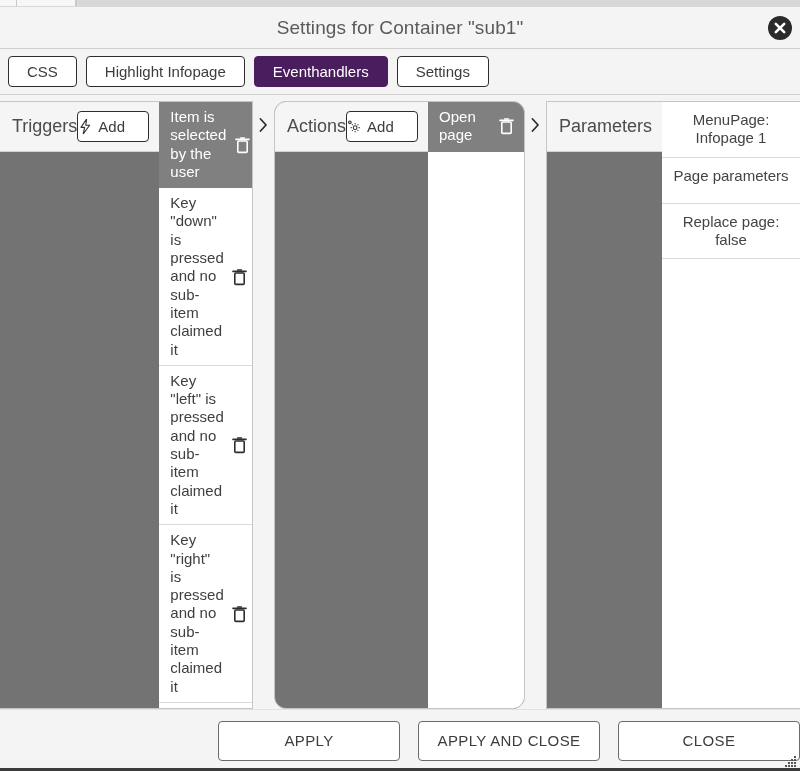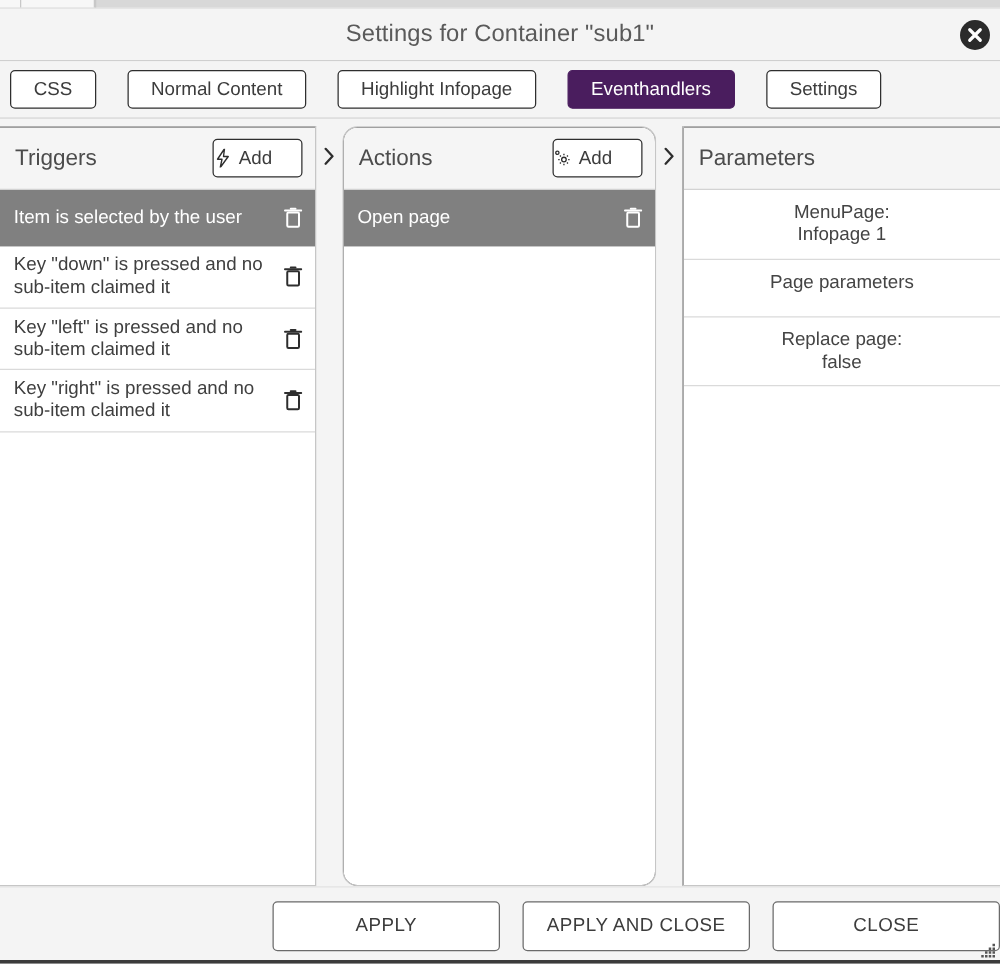--- a/index.html
+++ b/index.html
@@ -68,21 +68,21 @@
   .close-btn svg { display: block; }
 
   
   .tabbar {
     position: relative;
     z-index: 2;
     height: 46px;
     background: #f4f4f4;
     display: flex;
     align-items: center;
-    gap: 25px;
+    gap: 9px;
     padding: 0 8px;
     border-bottom: 1px solid #d0d0d0;
   }
   .tab {
     height: 31px;
     padding: 0 18px;
     border: 1px solid #2e2e2e;
     border-radius: 4px;
     background: #ffffff;
     color: #3c3c3c;
@@ -103,24 +103,24 @@
   .body {
     position: relative;
     z-index: 2;
     flex: 1;
     display: flex;
     align-items: stretch;
     background: #f4f4f4;
     padding: 6px 0 0 0;
   }
   .panel {
-    background: #404040;
+    background: #737373;
     border: 1px solid #c6c6c6;
     display: flex;
-    flex-direction: column;
+    flex-direction: row;
     overflow: hidden;
     margin-bottom: 0;
   }
   .panel.triggers  { width: 253px; margin-left: 0; border-left: none; }
   .panel.actions   { width: 251px; border-radius: 12px; }
   .panel.params    { width: 254px; border-right: none; text-align: center; }
 
   .panel-head {
     height: 50px;
     background: #f5f5f5;
@@ -277,21 +277,20 @@
         <svg width="22" height="22" viewBox="0 0 22 22" aria-hidden="true">
           <circle cx="11" cy="11" r="11" fill="#2b2b2b"></circle>
           <path d="M6.8 6.8 L15.2 15.2 M15.2 6.8 L6.8 15.2" stroke="#ffffff" stroke-width="2.6" stroke-linecap="round"></path>
         </svg>
       </span>
     </div>
   </div>
 
   <div class="tabbar">
     <div class="tab">CSS</div>
-    <div class="tab">Normal Content</div>
     <div class="tab">Highlight Infopage</div>
     <div class="tab active">Eventhandlers</div>
     <div class="tab">Settings</div>
   </div>
 
   <div class="body">
 
     <div class="panel triggers">
       <div class="panel-head">
         <div class="panel-title">Triggers</div>

